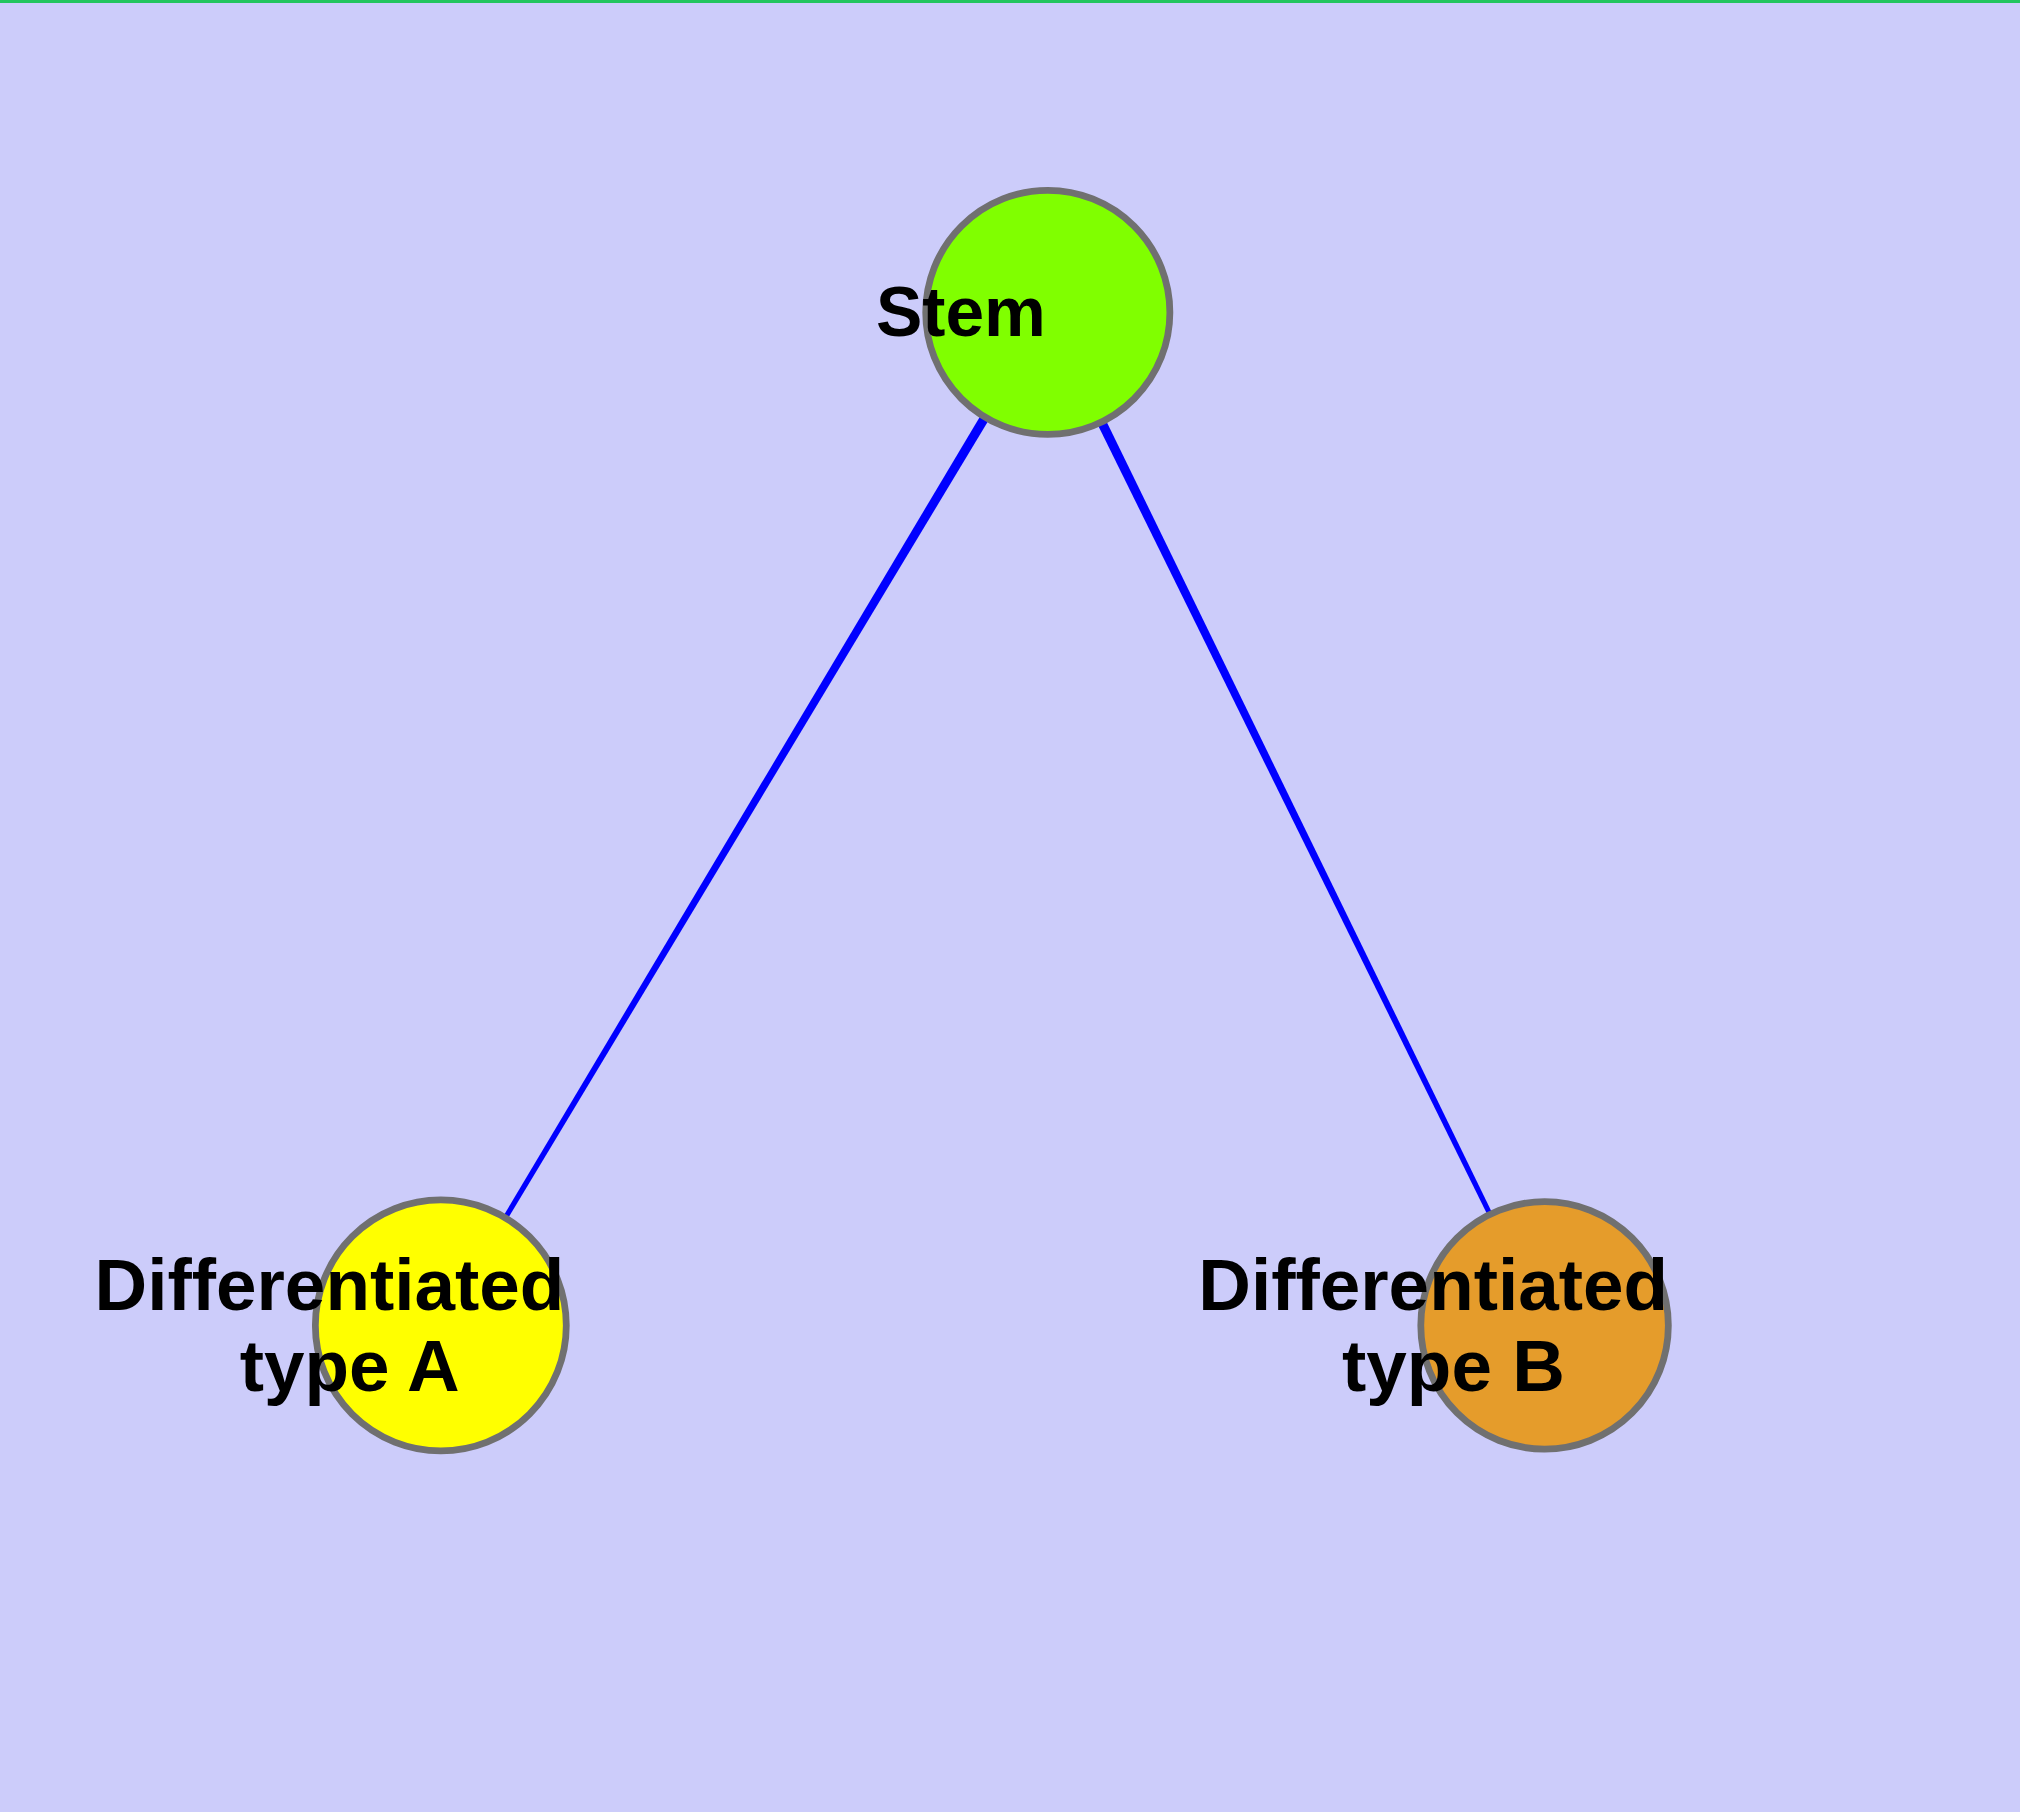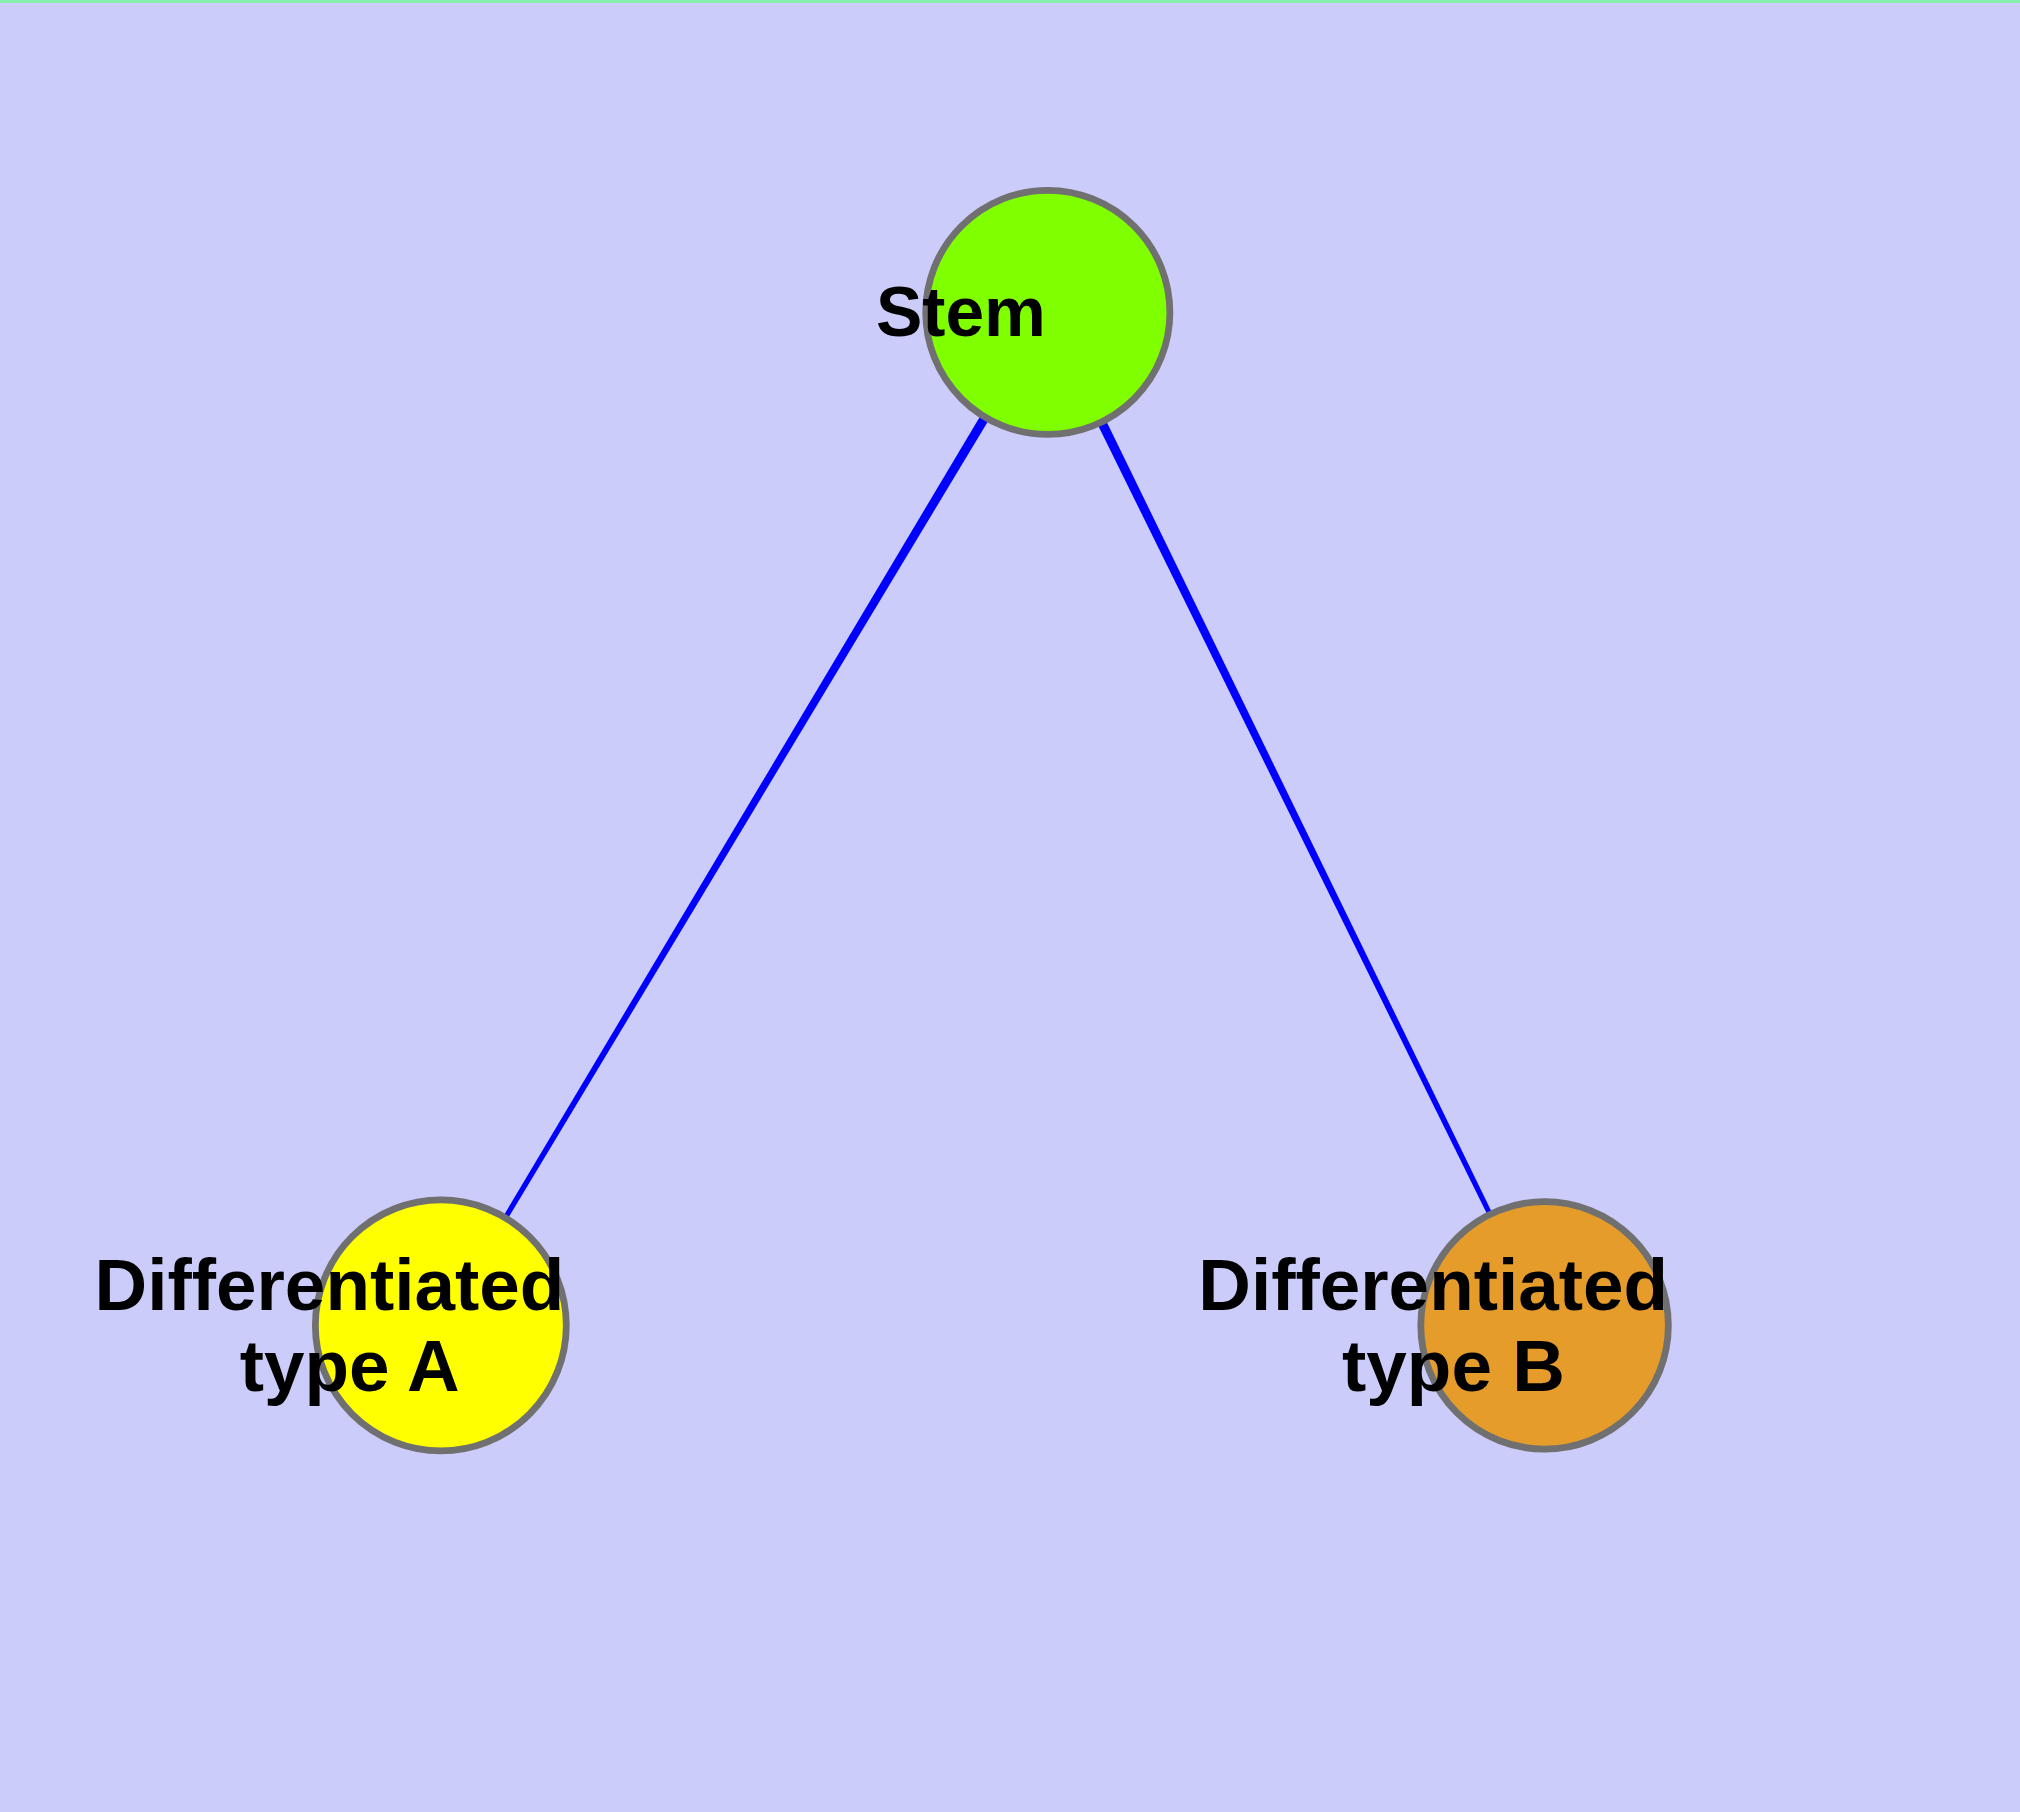--- a/index.html
+++ b/index.html
@@ -6,21 +6,21 @@
   html, body {
     margin: 0;
     padding: 0;
     background: #ffffff;
   }
   #canvas {
     position: relative;
     width: 2021px;
     height: 1812px;
     overflow: hidden;
-    background: #86efac;
+    background: #22c55e;
     font-family: "Liberation Sans", "DejaVu Sans", sans-serif;
   }
   #plot-area {
     position: absolute;
     left: 0;
     top: 3.4px;
     width: 2021px;
     height: 1809px;
     background: #ccccfa;
   }

